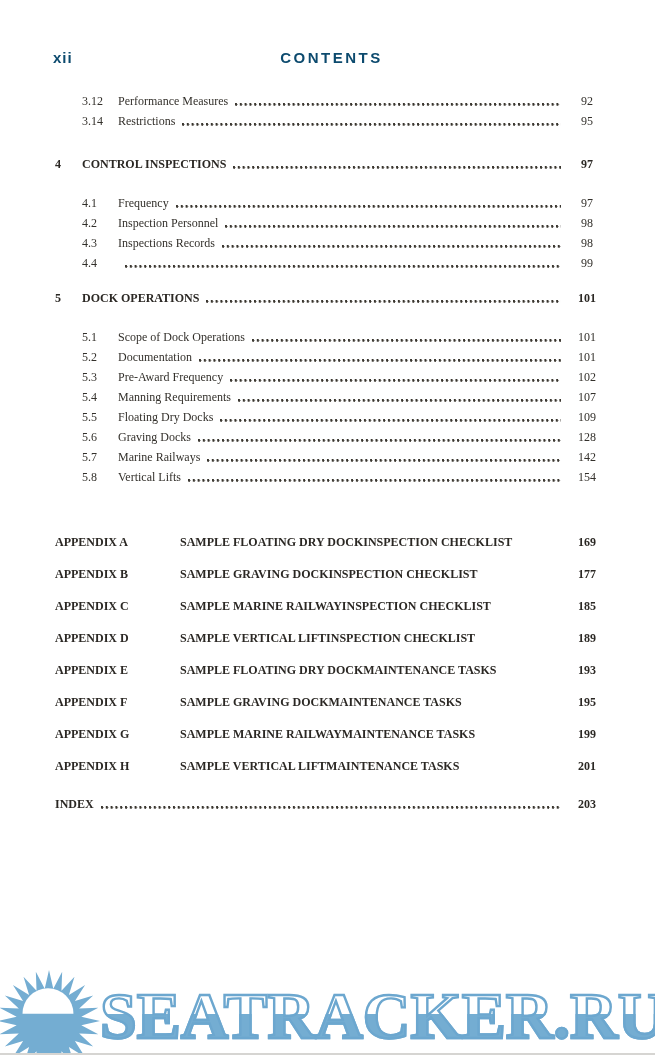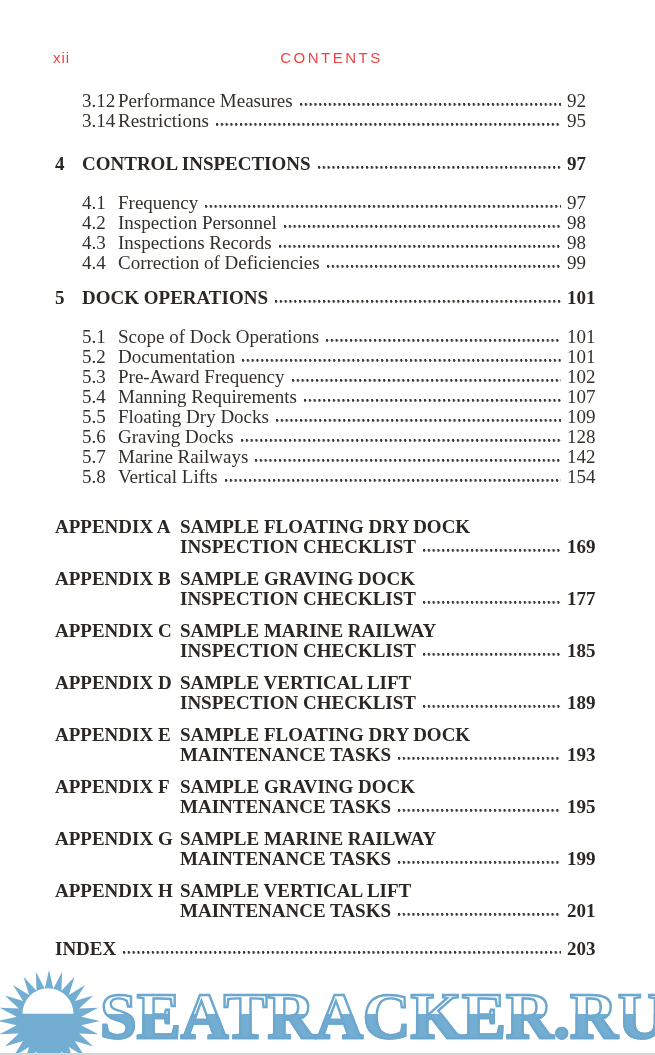--- a/index.html
+++ b/index.html
@@ -4,42 +4,42 @@
 <style>
   html,body{margin:0;padding:0;}
   body{
     width:655px;height:1055px;position:relative;overflow:hidden;
     background:#ffffff;
     font-family:"Liberation Serif", serif;
     color:#33302b;
   }
   
   .runhead{position:absolute;top:49px;left:0;right:0;height:18px;z-index:3;
-    font-family:"Liberation Sans", sans-serif;font-size:15px;color:#ef4444;}
+    font-family:"Liberation Sans", sans-serif;font-size:15px;color:#0c4a6e;font-weight:bold;}
   .page-label{position:absolute;left:53px;top:0;letter-spacing:1px;}
   .head-title{position:absolute;left:8px;right:0;top:0;text-align:center;letter-spacing:2.5px;}
   
-  .toc{position:absolute;left:55px;right:48px;top:91px;z-index:2;font-size:19px;}
+  .toc{position:absolute;left:55px;right:48px;top:91px;z-index:2;font-size:12px;}
   .row{display:flex;align-items:baseline;line-height:20px;height:20px;}
   .row .num{width:36px;flex:0 0 36px;}
   .row.sub{padding-left:27px;}
   .row.chap{font-weight:bold;color:#2b2824;}
   .row.chap .chnum{width:27px;flex:0 0 27px;}
-  .pg{width:40px;flex:0 0 40px;text-align:left;}
+  .pg{width:40px;flex:0 0 40px;text-align:center;}
   .leader{flex:1 1 auto;align-self:flex-end;height:5px;margin:0 6px 4px 7px;
     background-image:radial-gradient(circle at 1.1px 2.4px,#3a362f 1.1px,transparent 1.5px);
     background-size:4.8px 5px;background-repeat:repeat-x;}
   .chap-block{margin-top:23px;}
   .chap-block.second{margin-top:15px;}
   .chap-entries{margin-top:19px;}
   
-  .appendices{margin-top:30px;}
+  .appendices{margin-top:45px;}
   .app-row{display:flex;line-height:20px;margin-bottom:12px;font-weight:bold;color:#2b2824;}
   .app-label{width:125px;flex:0 0 125px;}
-  .app-main{flex:1 1 auto;display:flex;flex-direction:column;}
+  .app-main{flex:1 1 auto;display:flex;}
   .app-line2{display:flex;align-items:baseline;line-height:20px;text-align:center;}
   .app-pg{align-self:flex-end;line-height:20px;}
   
   .index-row{margin-top:18px;font-weight:bold;color:#2b2824;}
   
   .watermark{position:absolute;left:0;top:8px;width:655px;height:1055px;z-index:1;pointer-events:none;}
   .wm-sun{position:absolute;left:-2px;top:962px;width:102px;height:102px;}
   .wm-text{
     position:absolute;left:100px;top:982px;height:52px;line-height:52px;
     font-family:"Liberation Serif", serif;font-weight:bold;font-size:66px;
@@ -103,21 +103,20 @@
         <span class="pg">98</span>
       </div>
       <div class="row sub">
         <span class="num">4.3</span>
         <span>Inspections Records</span>
         <span class="leader"></span>
         <span class="pg">98</span>
       </div>
       <div class="row sub">
         <span class="num">4.4</span>
-        <span>Correction of Deficiencies</span>
         <span class="leader"></span>
         <span class="pg">99</span>
       </div>
     </div>
   </div>
 
   <div class="chap-block second">
     <div class="row chap">
       <span class="chnum">5</span>
       <span>DOCK OPERATIONS</span>

